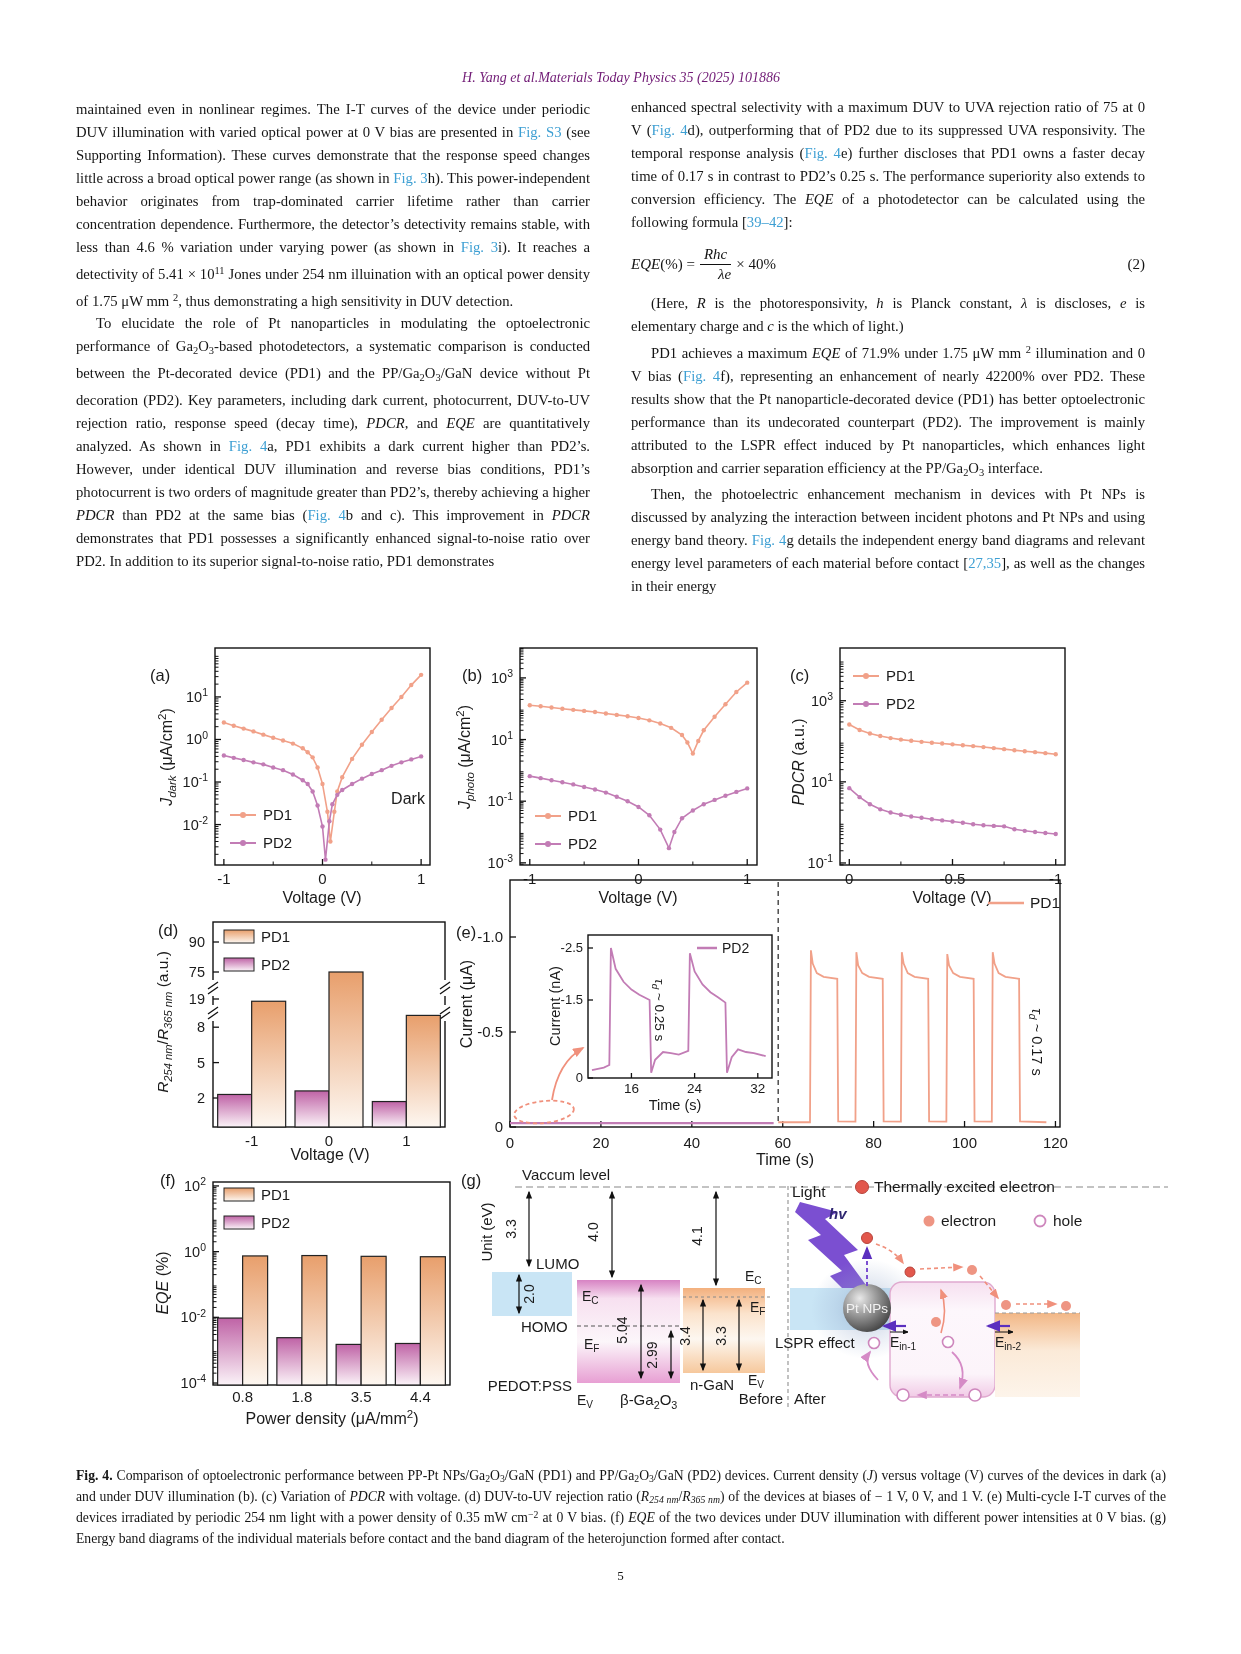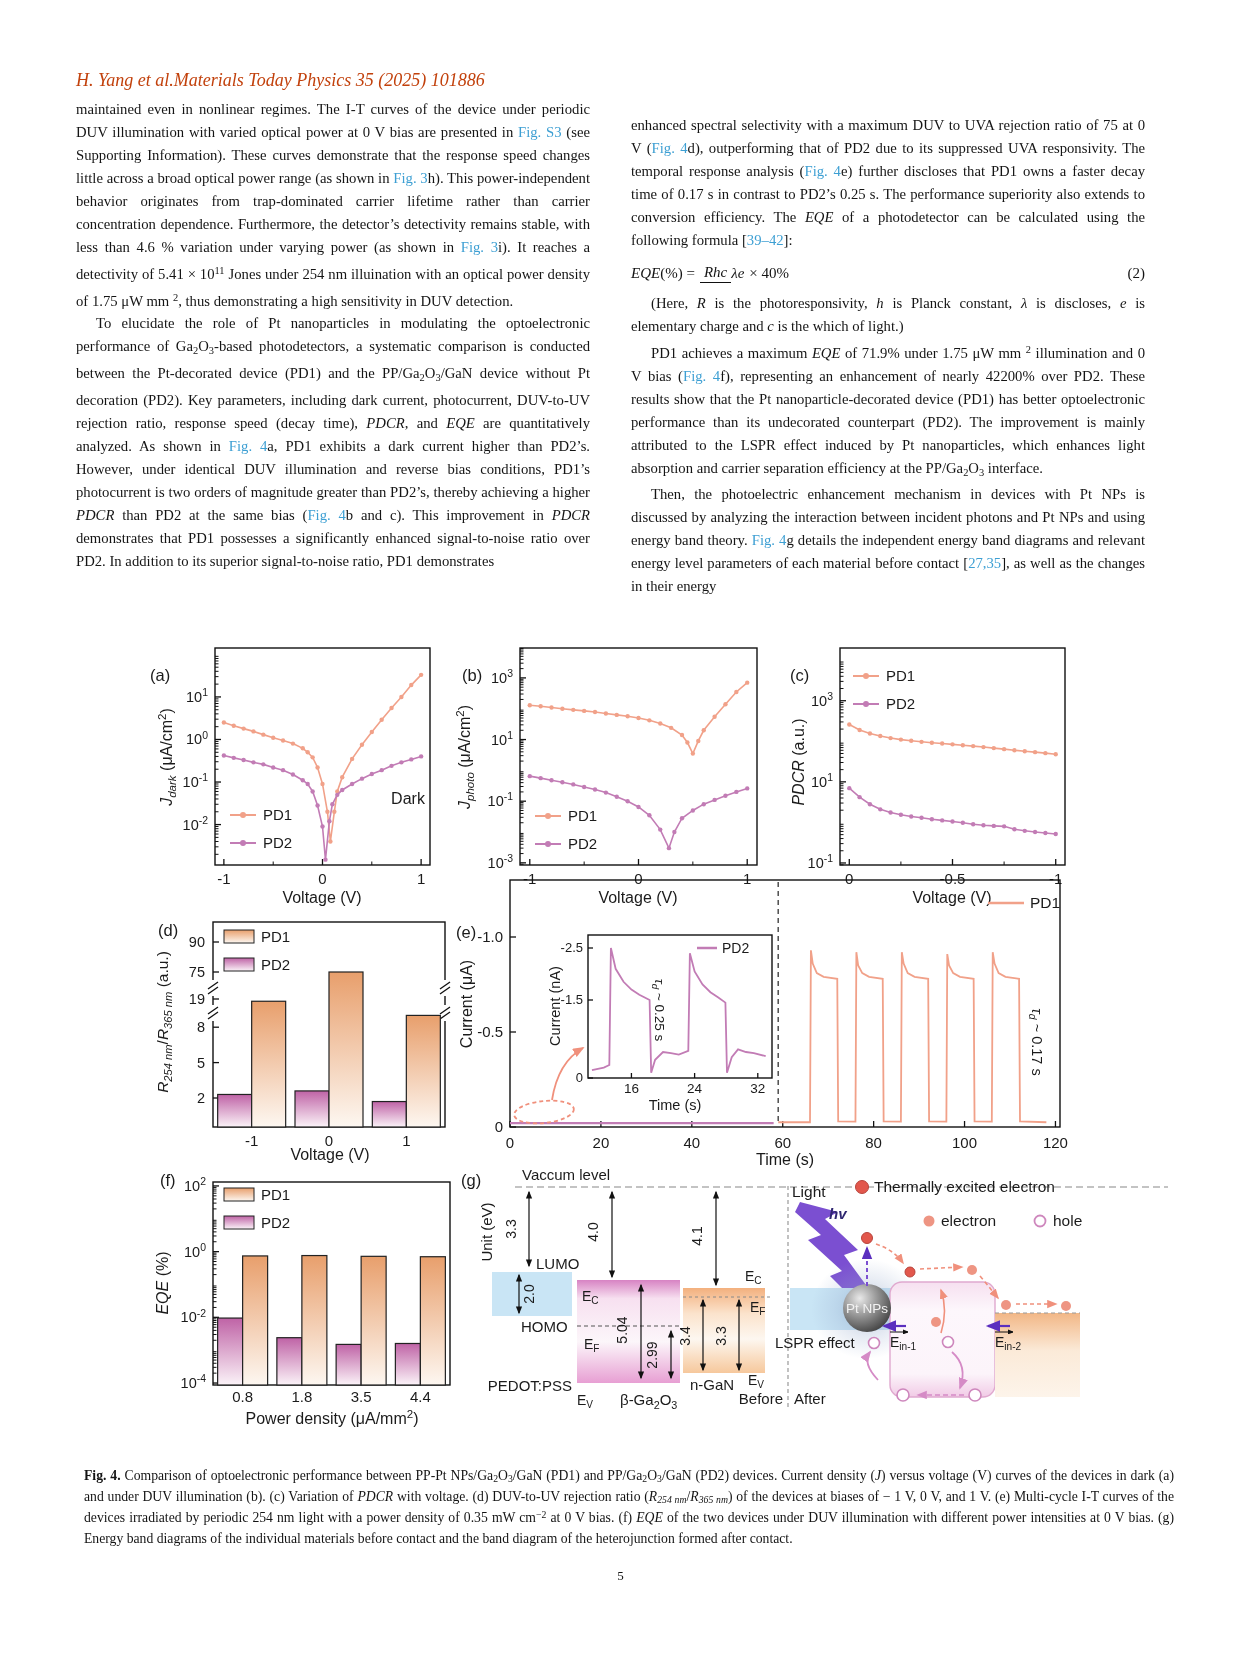--- a/index.html
+++ b/index.html
@@ -1,35 +1,35 @@
 <!DOCTYPE html>
 <html><head>
 <meta charset="utf-8">
 <style>
   html,body{margin:0;padding:0;background:#e8e8e8}
   #page{position:relative;width:1241px;height:1654px;background:#ffffff;
         font-family:"Liberation Serif",serif;color:#141414;overflow:hidden;margin:0 auto}
   .hdr{position:absolute;top:70px;left:76px;width:1090px;display:flex;
-       justify-content:flex-start;font-style:italic;font-size:18px;color:#c2410c}
+       justify-content:center;font-style:italic;font-size:14px;color:#701a75}
   .colL{position:absolute;left:76px;top:98px;width:514px}
-  .colR{position:absolute;left:631px;top:114px;width:514px}
+  .colR{position:absolute;left:631px;top:96px;width:514px}
   p.para{margin:0;font-size:14.7px;line-height:23px;text-align:justify}
   p.ind{text-indent:20px}
   .lnk{color:#3D9FD3}
   .it{font-style:italic}
   .bd{font-weight:700}
   .sb{font-size:71%;vertical-align:-0.25em}
   .sp{font-size:71%;vertical-align:0.45em}
   .eq{display:flex;align-items:center;margin:12px 0 9px 0;font-size:15px}
-  .frac{display:inline-flex;flex-direction:row;text-align:center;margin:0 5px}
+  .frac{display:inline-flex;flex-direction:column;text-align:right;margin:0 5px}
   .frac .num{border-bottom:1.3px solid #111;padding:0 4px 1px}
   .frac .den{padding-top:1px}
   .eq .tag{margin-left:auto}
   .eqMain{display:flex;align-items:center}
-  .caption{position:absolute;left:84px;top:1452px;width:1090px;font-size:13.7px;
+  .caption{position:absolute;left:76px;top:1452px;width:1090px;font-size:13.7px;
            line-height:1.52;text-align:justify}
   .pageno{position:absolute;top:1568px;left:0;width:1241px;text-align:center;font-size:13px}
   #fig-svg{position:absolute;left:0;top:0}
 </style>
 </head>
 <body>
 <div id="page">
 
 <div class="hdr">
   <span>H. Yang et al.</span>

